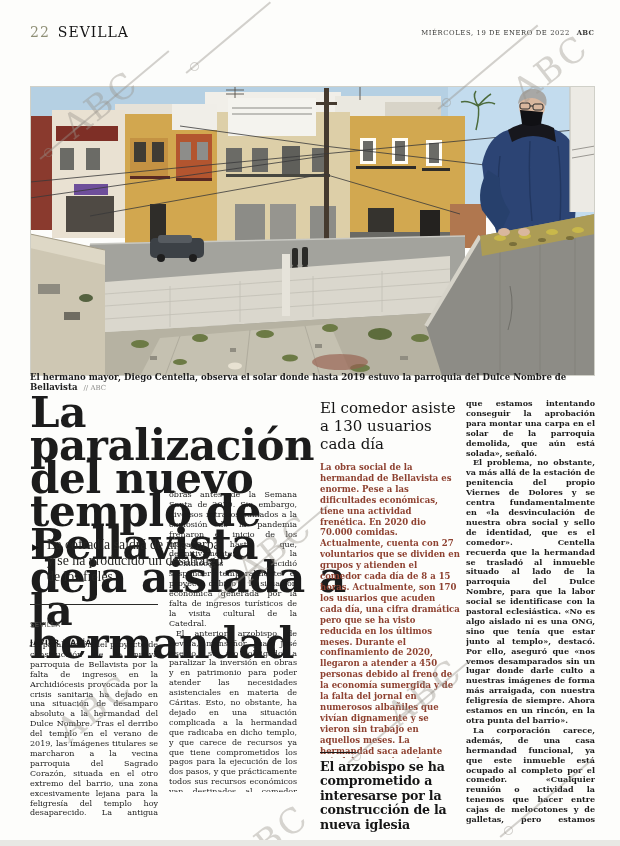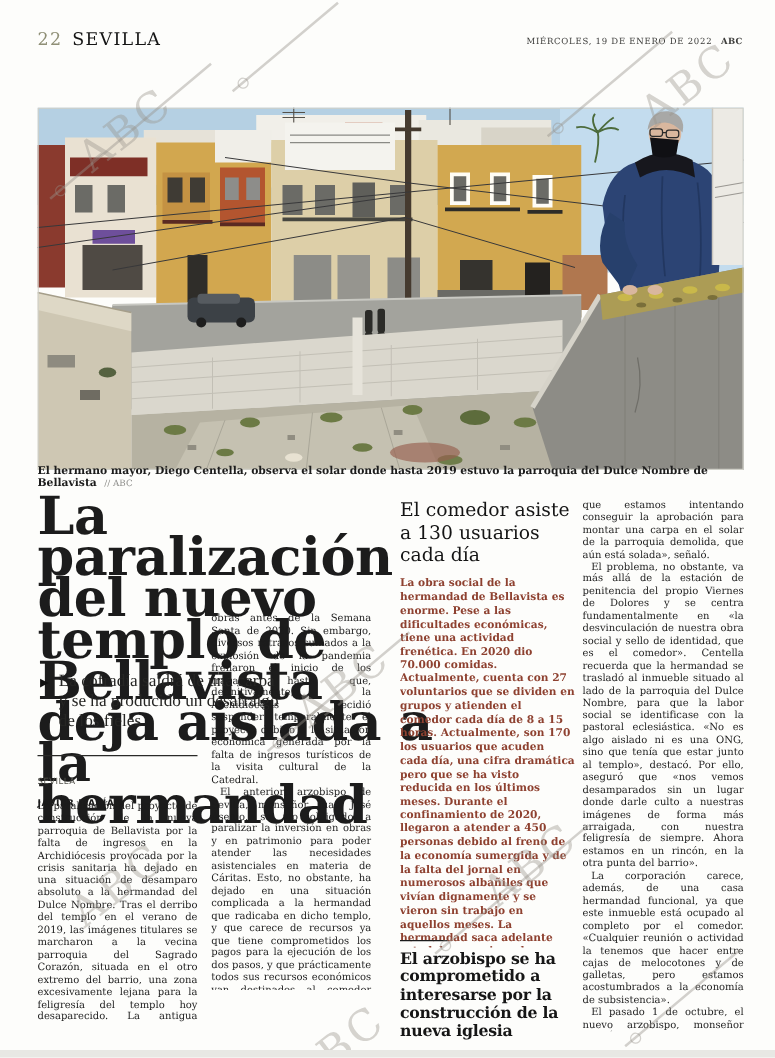--- a/index.html
+++ b/index.html
@@ -27,21 +27,21 @@
   .byline-rule{position:absolute;left:30px;top:604px;width:128px;height:1px;background:#2a2a28;}
   .byline{position:absolute;left:30px;top:610px;font-family:"DejaVu Sans","Liberation Sans",sans-serif;
     font-size:7.4px;font-weight:bold;letter-spacing:.4px;margin-top:28px;}
   .byline-loc{position:absolute;left:30px;top:621px;font-family:"DejaVu Sans","Liberation Sans",sans-serif;
     font-size:6.8px;color:#55554f;letter-spacing:.4px;}
   
   .col{position:absolute;font-size:8px;line-height:9.9px;text-align:justify;overflow:hidden;
     -webkit-hyphens:auto;hyphens:auto;}
   #col1{left:30px;top:640px;width:128px;height:178px;}
   #col2{left:169px;top:490px;width:128px;height:302px;}
-  #col4{left:466px;top:399px;width:129px;height:426px;}
+  #col4{left:466px;top:399px;width:129px;height:426px;font-weight:bold;}
   .para{margin:0;}
   .para + .para{text-indent:7px;}
   
   .sb-title{position:absolute;left:320px;top:399px;width:142px;font-size:15px;line-height:18px;color:#141414;}
   .sb-body{position:absolute;left:320px;top:462px;width:140px;height:296px;overflow:hidden;
     font-size:8.5px;font-weight:bold;line-height:10.9px;color:#8e4130;text-align:left;}
   .note-rule{position:absolute;left:320px;top:752px;width:38px;height:1px;background:#1c1c1c;}
   .note{position:absolute;left:320px;top:760px;width:146px;font-size:12.6px;line-height:14.4px;
     font-weight:bold;letter-spacing:-0.2px;color:#161616;}
   

